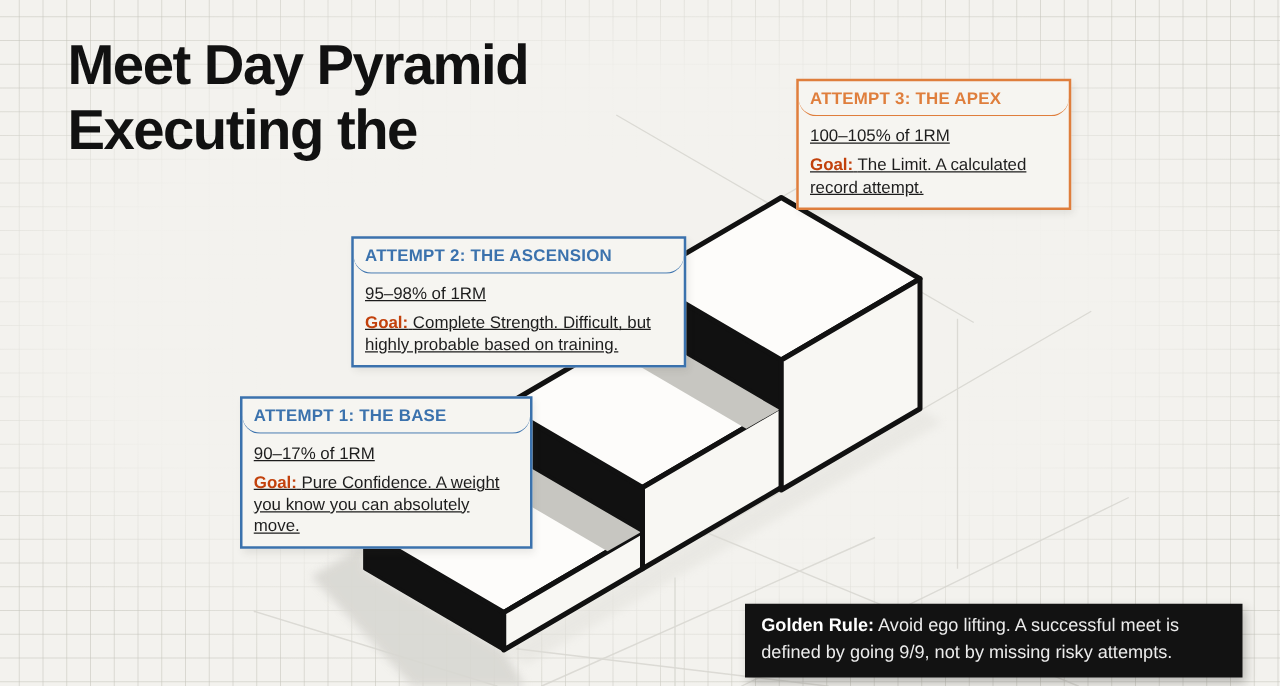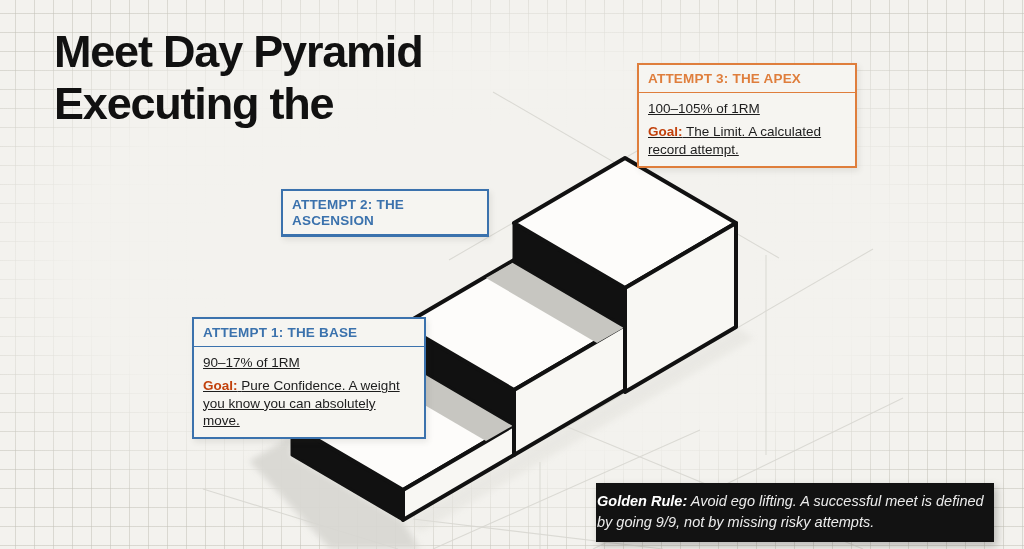--- a/index.html
+++ b/index.html
@@ -33,39 +33,39 @@
   .title span{display:block;}
   .callout{
     position:absolute;box-sizing:border-box;
     border:2px solid;background:var(--surface,#f6f5f1);
     box-shadow:2px 3px 6px rgba(60,60,50,.10);
   }
   .callout .hd{
     font-weight:bold;font-size:13.5px;letter-spacing:.2px;
     padding:6px 9px 5px;border-bottom:1.5px solid;
     line-height:1.2;
+    border-radius:14px;
   }
   .callout .bd{
     padding:7px 9px 8px;font-size:13.5px;color:#1d1d1d;line-height:1.28;text-decoration:underline;
   }
   .callout .range{margin-bottom:6px;}
   .callout .goal b{color:#c2410c;}
   .callout.blue{border-color:var(--accent-blue,#3b72ad);}
   .callout.blue .hd{color:var(--accent-blue,#3b72ad);border-color:var(--accent-blue,#3b72ad);}
   .callout.orange{border-color:var(--accent-orange,#df7e3c);}
   .callout.orange .hd{color:var(--accent-orange,#df7e3c);border-color:var(--accent-orange,#df7e3c);}
   #callout-1{left:152px;top:317px;width:234px;margin-left:40px;}
-  #callout-2{left:281px;top:189px;width:208px;}
+  #callout-2{left:281px;top:189px;width:268px;}
   #callout-3{left:637px;top:63px;width:220px;}
   .banner{
     position:absolute;left:596px;top:483px;width:398px;box-sizing:border-box;
     background:var(--banner-bg,#121212);color:var(--banner-text,#ececec);
-    font-size:14.5px;line-height:1.45;padding:8px 1px 9px;
+    font-size:14.5px;line-height:1.45;padding:8px 13px 9px;
     box-shadow:3px 4px 8px rgba(40,40,35,.28);
-    font-style:italic;
   }
   .banner b{color:#ffffff;}
 </style>
 </head>
 <body>
 
 <div class="canvas">
   <div class="center-wash"></div>
 
   <svg class="diagram-svg" width="1024" height="549" viewBox="0 0 1024 549">
@@ -123,20 +123,27 @@
       <div class="range">90–17% of 1RM</div>
       <div class="goal">
         <b>Goal:</b>
         <span>Pure Confidence. A weight you know you can absolutely move.</span>
       </div>
     </div>
   </div>
 
   <div class="callout blue" id="callout-2">
     <div class="hd">ATTEMPT 2: THE ASCENSION</div>
+    <div class="bd">
+      <div class="range">95–98% of 1RM</div>
+      <div class="goal">
+        <b>Goal:</b>
+        <span>Complete Strength. Difficult, but highly probable based on training.</span>
+      </div>
+    </div>
   </div>
 
   <div class="callout orange" id="callout-3">
     <div class="hd">ATTEMPT 3: THE APEX</div>
     <div class="bd">
       <div class="range">100–105% of 1RM</div>
       <div class="goal">
         <b>Goal:</b>
         <span>The Limit. A calculated record attempt.</span>
       </div>

